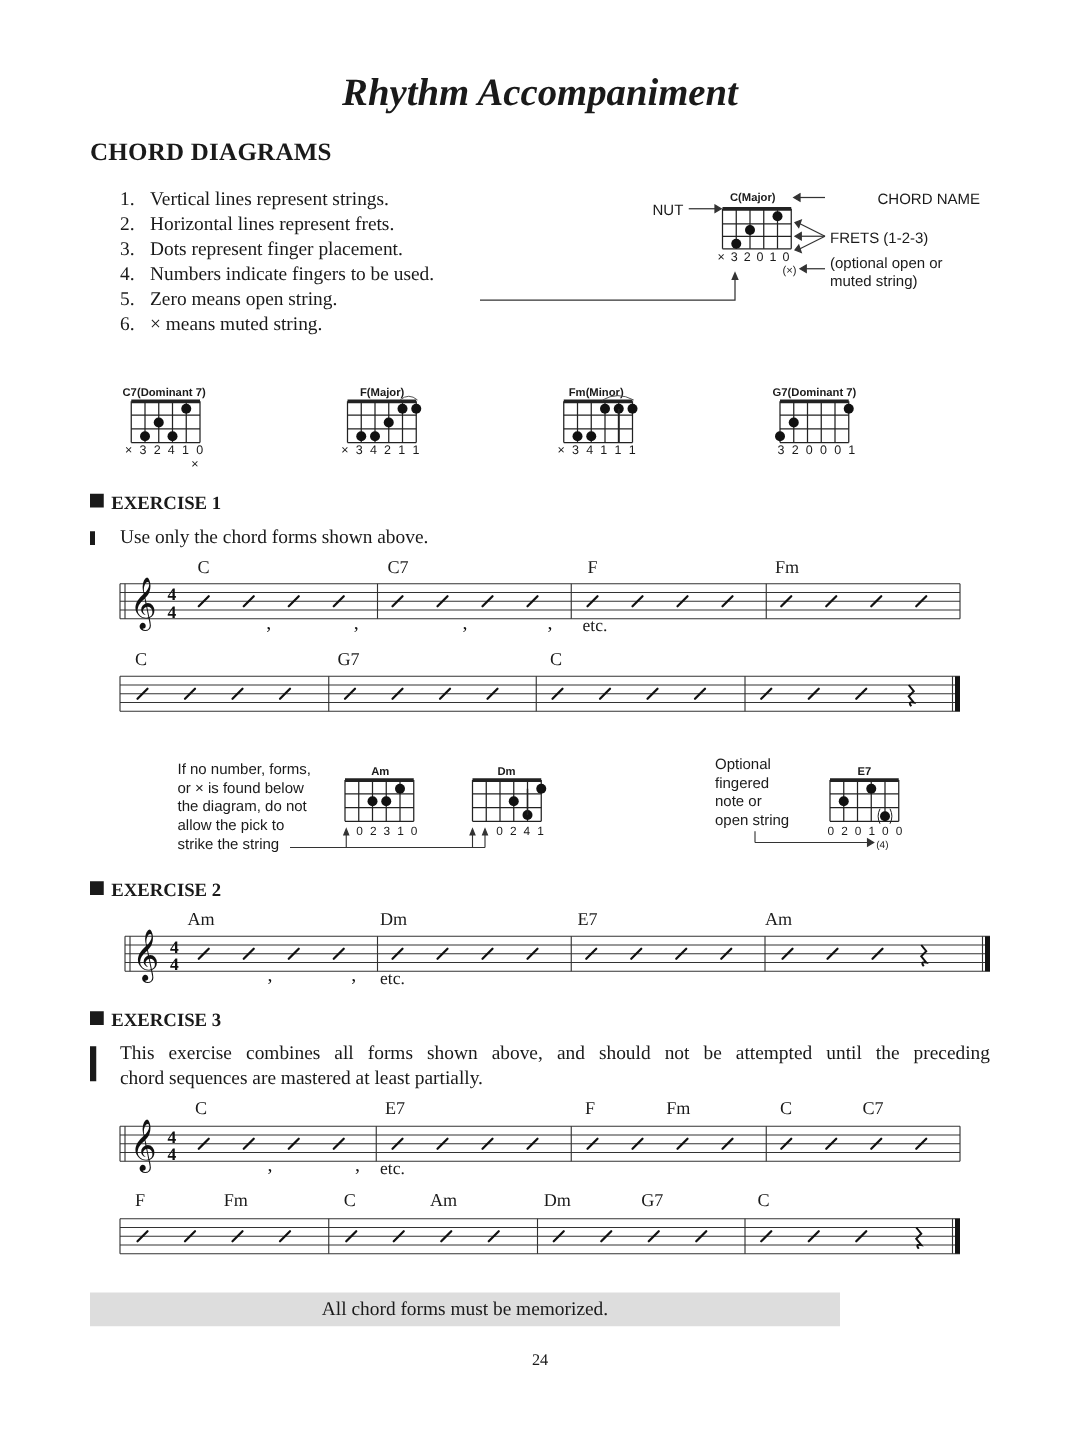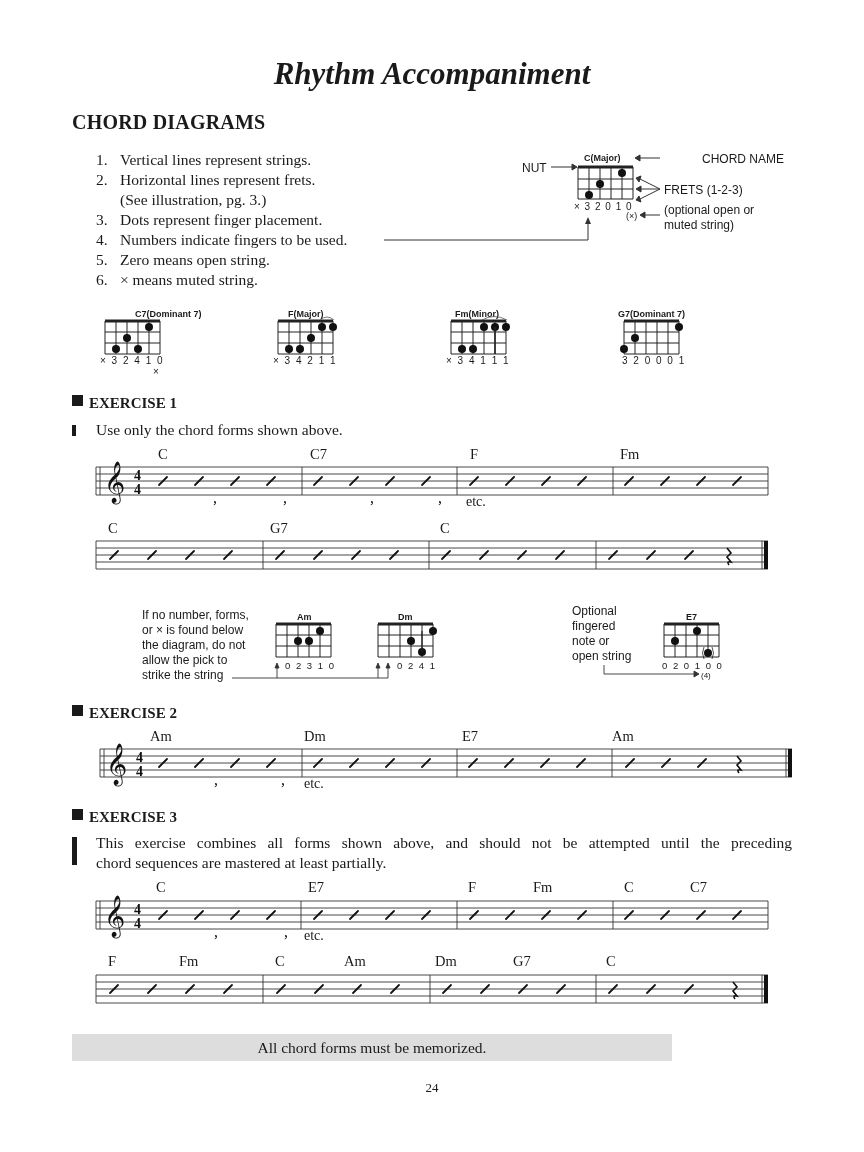--- a/index.html
+++ b/index.html
@@ -31,24 +31,20 @@
 <ul class="abs list">
   <li>
       <span class="num">1.</span>
       <span>Vertical lines represent strings.</span>
     </li>
   <li>
       <span class="num">2.</span>
       <span>Horizontal lines represent frets.</span>
     </li>
   <li>
-      <span class="num"></span>
-      <span>(See illustration, pg. 3.)</span>
-    </li>
-  <li>
       <span class="num">3.</span>
       <span>Dots represent finger placement.</span>
     </li>
   <li>
       <span class="num">4.</span>
       <span>Numbers indicate fingers to be used.</span>
     </li>
   <li>
       <span class="num">5.</span>
       <span>Zero means open string.</span>
@@ -99,21 +95,21 @@
       <polygon points="641,176 636,178 639,182"></polygon>
     <line x1="660" y1="189" x2="640" y2="189"></line>
       <polygon points="641,186 636,189 641,192"></polygon>
     <line x1="660" y1="189" x2="640" y2="199"></line>
       <polygon points="639,196 636,200 641,202"></polygon>
     <line x1="660" y1="215" x2="645" y2="215"></line>
       <polygon points="645,212 640,215 645,218"></polygon>
   </g>
 </svg>
 
-<div class="abs sans" style="left:98px;top:309px;font-size:9px;font-weight:bold;margin-left:37px;">C7(Dominant 7)</div>
+<div class="abs sans" style="left:98px;top:309px;font-size:9px;font-weight:bold;">C7(Dominant 7)</div>
 <div class="abs sans" style="left:288px;top:309px;font-size:9px;font-weight:bold;">F(Major)</div>
 <div class="abs sans" style="left:455px;top:309px;font-size:9px;font-weight:bold;">Fm(Minor)</div>
 <div class="abs sans" style="left:618px;top:309px;font-size:9px;font-weight:bold;">G7(Dominant 7)</div>
 <div class="abs sans" style="left:100px;top:355px;font-size:10px;letter-spacing:1.5px;">× 3 2 4 1 0</div>
 <div class="abs sans" style="left:153px;top:366px;font-size:10px;">×</div>
 <div class="abs sans" style="left:273px;top:355px;font-size:10px;letter-spacing:1.5px;">× 3 4 2 1 1</div>
 <div class="abs sans" style="left:446px;top:355px;font-size:10px;letter-spacing:1.5px;">× 3 4 1 1 1</div>
 <div class="abs sans" style="left:622px;top:355px;font-size:10px;letter-spacing:1.5px;">3 2 0 0 0 1</div>
 <svg style="left:0;top:0;width:864px;height:380px;">
   <defs>

